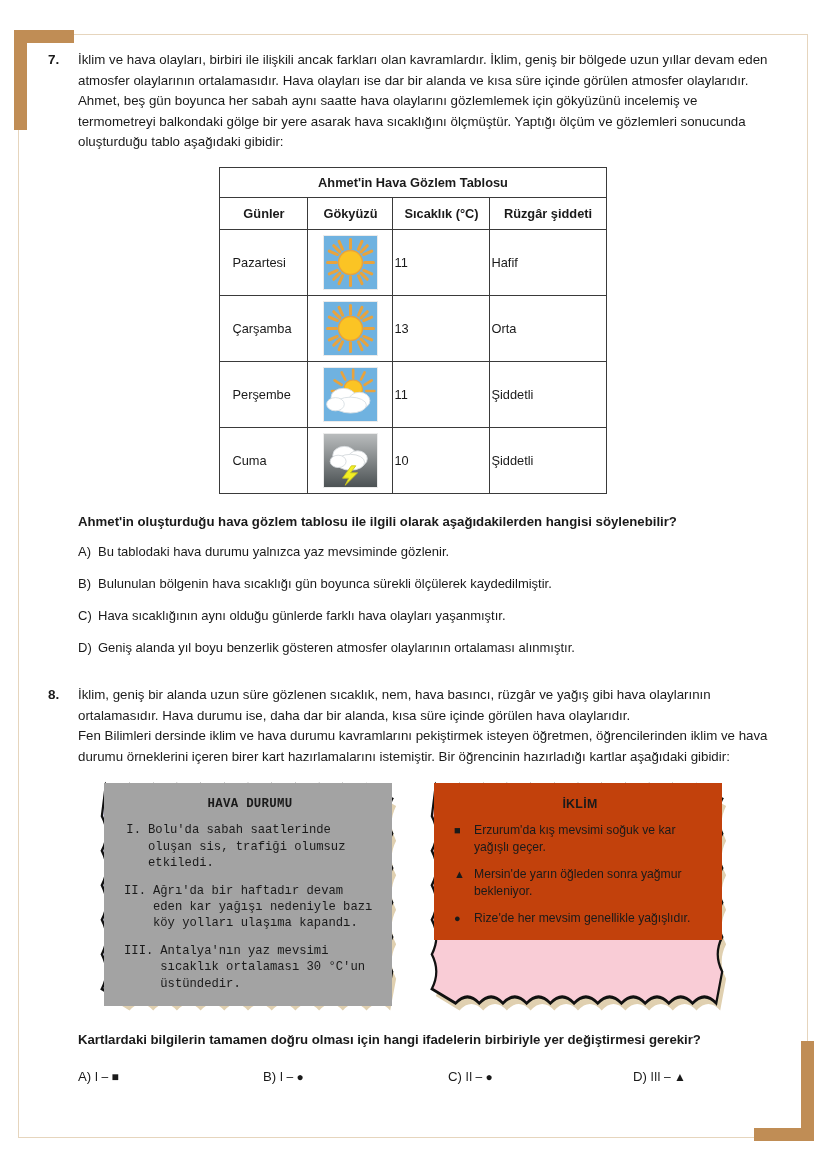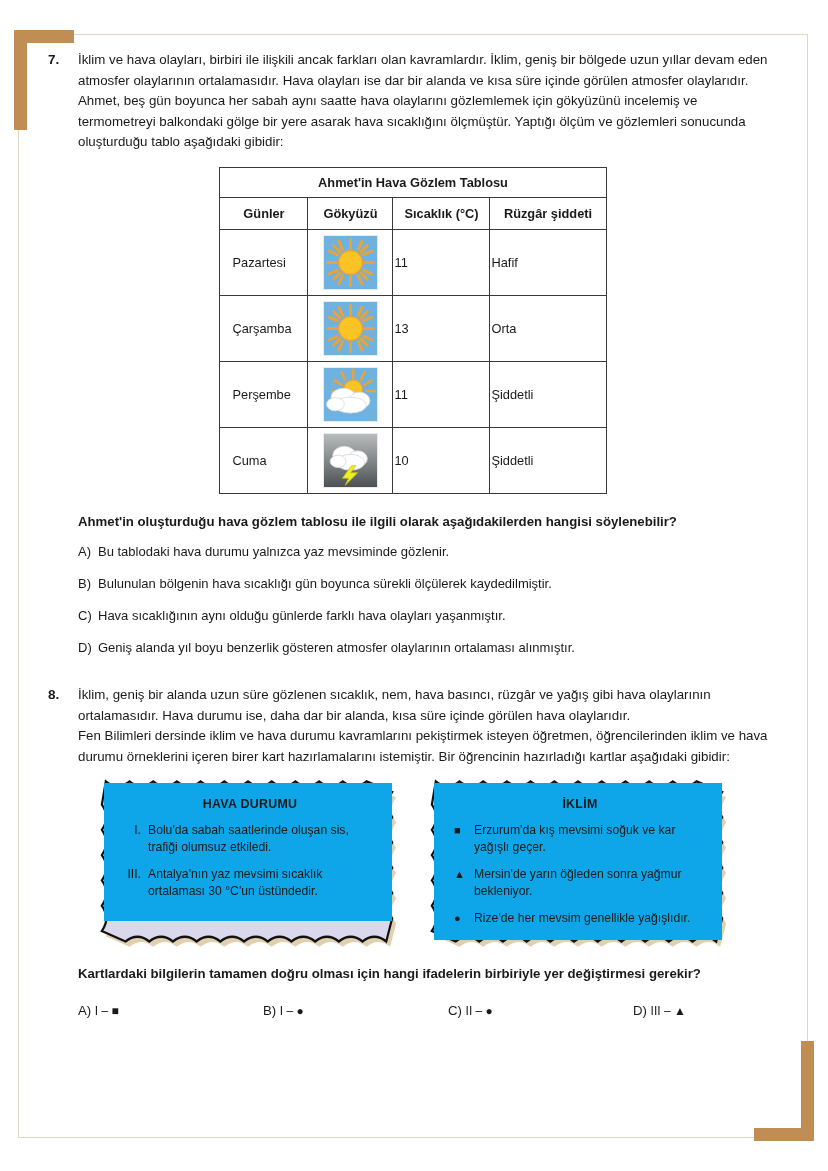--- a/index.html
+++ b/index.html
@@ -185,22 +185,22 @@
     width: 288px;
     box-sizing: border-box;
   }
   .card-inner {
     position: relative;
     z-index: 2;
     padding: 14px 16px 14px 20px;
     box-sizing: border-box;
     min-height: 138px;
   }
-  .card-hava .card-inner { background: #0ea5e9; }
-  .card-iklim .card-inner { background: #0ea5e9; }
+  .card-hava .card-inner { background: #a3a3a3; font-family: Liberation Mono, monospace; }
+  .card-iklim .card-inner { background: #c2410c; }
 
   .card-svg {
     position: absolute;
     left: -14px;
     top: -10px;
     width: calc(100% + 28px);
     height: calc(100% + 22px);
     z-index: 1;
     overflow: visible;
   }
@@ -451,20 +451,24 @@
                    L12,150 q9,-12 0,-24 q9,-12 0,-24 q9,-12 0,-24 q9,-12 0,-24 q9,-12 0,-24 Z" fill="#d9d8ec" stroke="#111111" stroke-width="2.2"></path>
         </svg>
         <div class="card-inner">
           <p class="card-title">HAVA DURUMU</p>
           <ul class="card-items">
             <li>
               <span class="marker-num">I.</span>
               <span class="card-text">Bolu'da sabah saatlerinde oluşan sis, trafiği olumsuz etkiledi.</span>
             </li>
             <li>
+              <span class="marker-num">II.</span>
+              <span class="card-text">Ağrı'da bir haftadır devam eden kar yağışı nedeniyle bazı köy yolları ulaşıma kapandı.</span>
+            </li>
+            <li>
               <span class="marker-num">III.</span>
               <span class="card-text">Antalya'nın yaz mevsimi sıcaklık ortalaması 30 °C'un üstündedir.</span>
             </li>
           </ul>
         </div>
       </div>
 
       <div class="card card-iklim">
         <svg class="card-svg" viewBox="0 0 320 170" preserveAspectRatio="none">
           <path d="M16,8 q12,9 24,0 q12,9 24,0 q12,9 24,0 q12,9 24,0 q12,9 24,0 q12,9 24,0 q12,9 24,0 q12,9 24,0 q12,9 24,0 q12,9 24,0 q12,9 24,0

